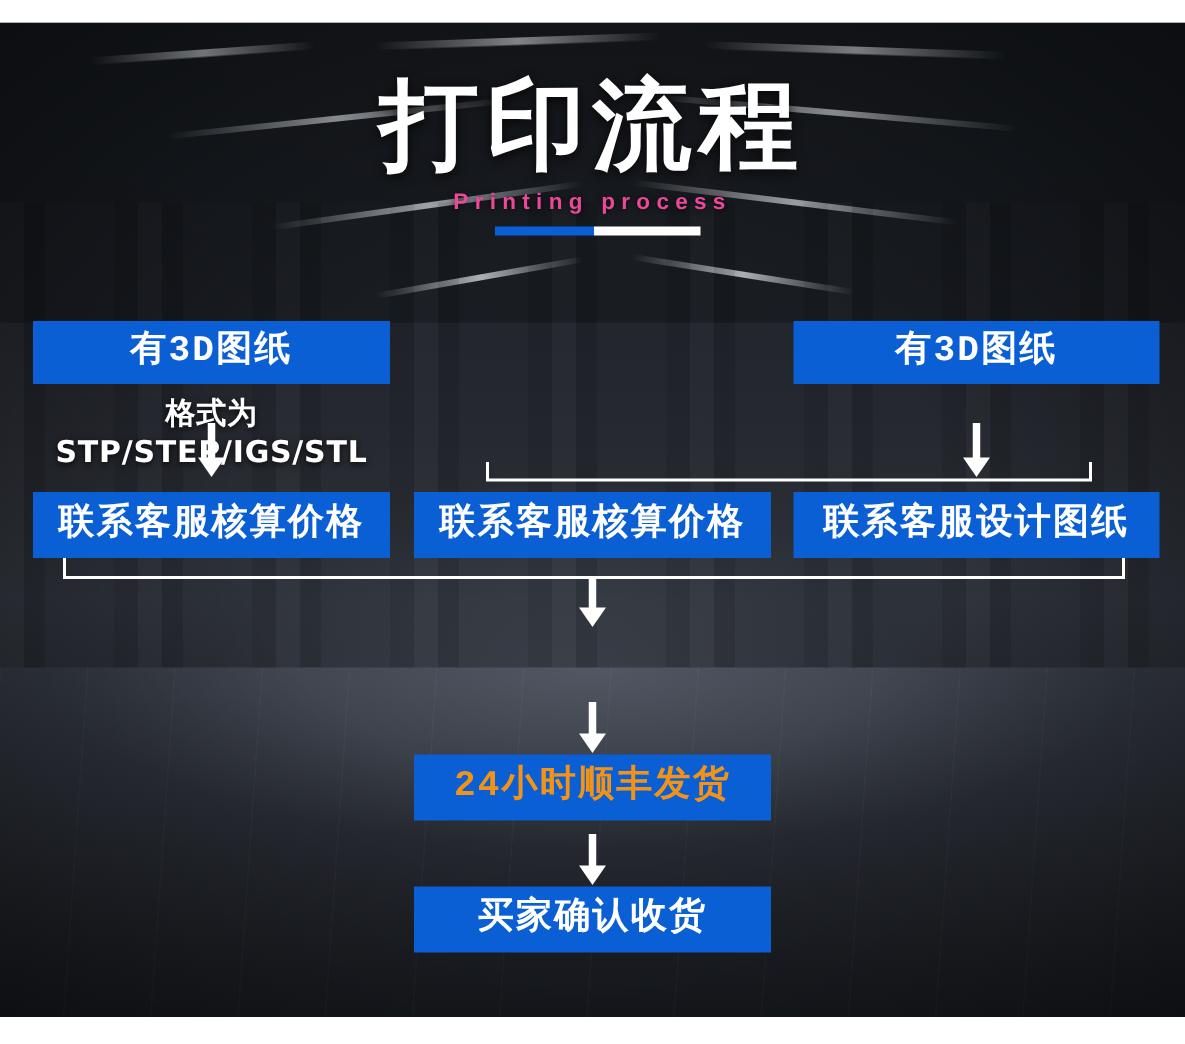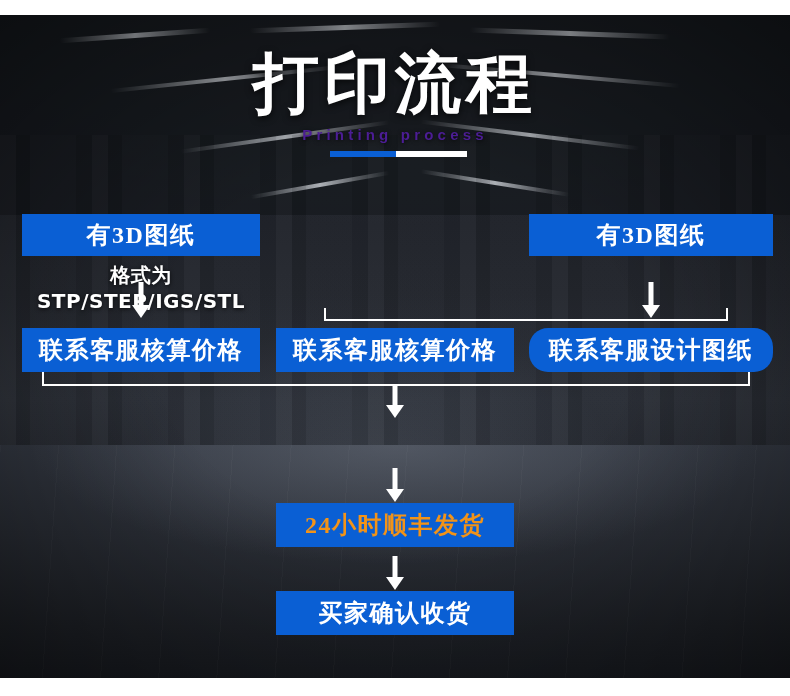--- a/index.html
+++ b/index.html
@@ -61,34 +61,34 @@
   
   .header{position:absolute;left:0;top:52px;width:790px;text-align:center;}
   .title-cn{
     font-size:66px;line-height:64px;font-weight:bold;color:#ffffff;
     letter-spacing:5px;
     text-shadow:0 2px 7px rgba(0,0,0,.75);
     font-family:"DejaVu Sans","Liberation Sans",sans-serif;
   }
   .title-en{
     margin-top:10px;
-    font-size:15px;line-height:18px;color:#4c1d95;letter-spacing:4.2px;font-weight:bold;
+    font-size:15px;line-height:18px;color:#ec4899;letter-spacing:4.2px;font-weight:bold;
     text-shadow:0 1px 4px rgba(0,0,0,.7);
   }
   .bar{position:absolute;left:330px;top:151px;width:137px;height:6px;}
   .bar .seg-blue{position:absolute;left:0;top:0;width:66px;height:6px;background:#0a5fd4;}
   .bar .seg-white{position:absolute;left:66px;top:0;width:71px;height:6px;background:#ffffff;}
 
   
   .node{
     position:absolute;background:#0a5fd4;display:flex;align-items:center;justify-content:center;
     box-sizing:border-box;
   }
   .node span{
-    font-family:Liberation Serif, serif;
+    font-family:Liberation Mono, monospace;
     font-weight:bold;color:#ffffff;font-size:24px;letter-spacing:1.5px;line-height:1;
   }
   .node.accent span{color:#f29318;}
   .caption{
     position:absolute;text-align:center;color:#ffffff;font-weight:bold;
     font-size:20px;letter-spacing:.5px;
     font-family:"DejaVu Sans","Liberation Sans",sans-serif;
     text-shadow:0 1px 4px rgba(0,0,0,.8);
   }
 
@@ -158,21 +158,21 @@
   <div class="line-h" style="left:324px;top:319px;width:404px;"></div>
   <div class="line-v" style="left:324px;top:308px;height:12px;"></div>
   <div class="line-v" style="left:726px;top:308px;height:12px;"></div>
 
   <div class="node" style="left:22px;top:328px;width:238px;height:44px;">
     <span>联系客服核算价格</span>
   </div>
   <div class="node" style="left:276px;top:328px;width:238px;height:44px;">
     <span>联系客服核算价格</span>
   </div>
-  <div class="node" style="left:529px;top:328px;width:244px;height:44px;border-radius:19px;">
+  <div class="node" style="left:529px;top:328px;width:244px;height:44px;">
     <span>联系客服设计图纸</span>
   </div>
 
   <div class="line-v" style="left:42px;top:372px;height:13px;"></div>
   <div class="line-v" style="left:748px;top:372px;height:13px;"></div>
   <div class="line-h" style="left:42px;top:384px;width:708px;"></div>
 
   <div class="arrow" style="left:385px;top:384px;width:20px;height:34px;">
     <div class="shaft" style="height:22px;"></div>
     <div class="head" style="top:21px;"></div>

